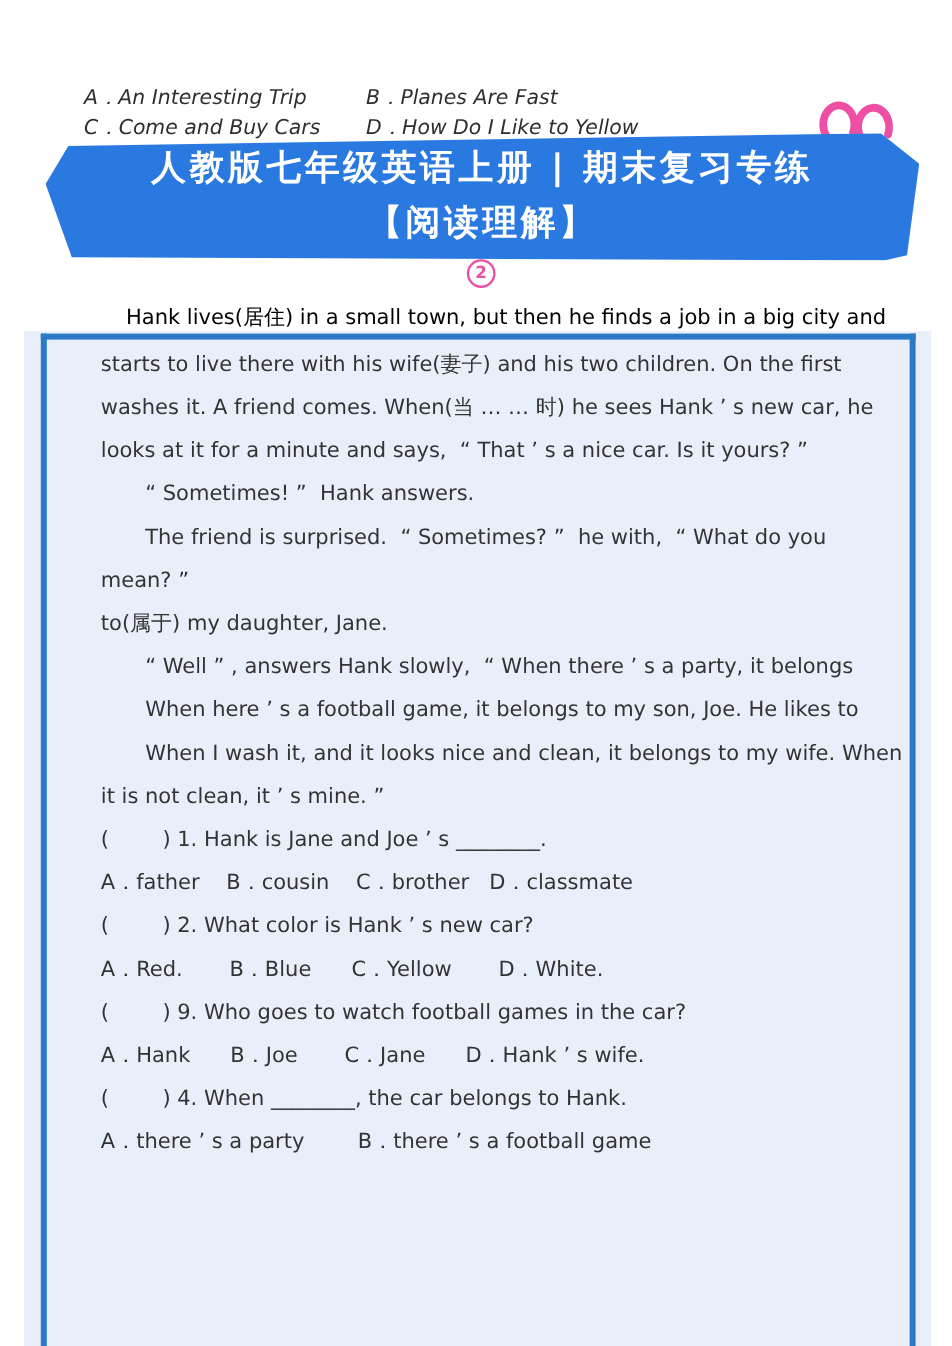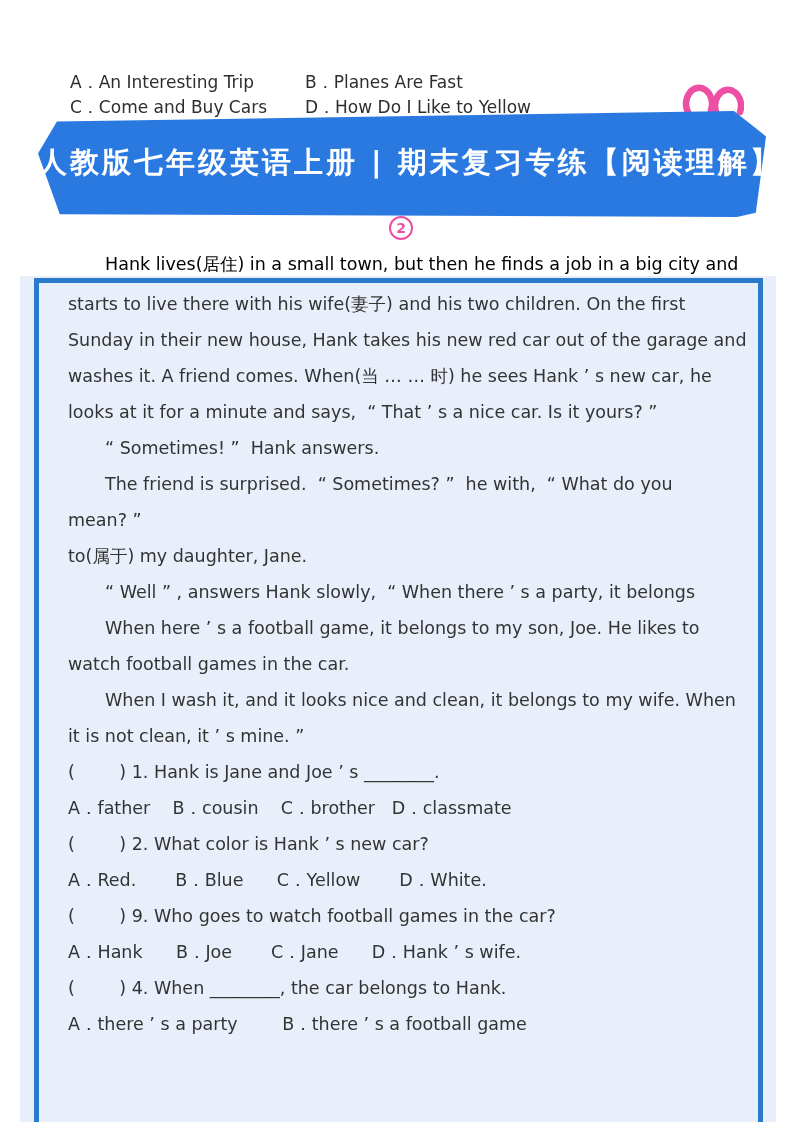--- a/index.html
+++ b/index.html
@@ -9,26 +9,26 @@
     background:#ffffff;
     overflow:hidden;
     font-family:"DejaVu Sans",sans-serif;
     color:#3a3a3a;
   }
   
   .top-options{
     position:absolute;left:70px;top:70px;
     font-size:17px;line-height:25px;color:#2e2e2e;
   }
-  .opt-row{white-space:pre;}
+  .opt-row{white-space:pre;font-style:italic;}
   .opt-cell-left{display:inline-block;width:235px;}
   
   .banner{
     position:absolute;left:38px;top:111px;width:728px;height:106px;
-    display:flex;flex-direction:row;align-items:center;justify-content:space-evenly;
+    display:flex;flex-direction:column;align-items:center;justify-content:space-evenly;
     padding:4px 0 6px 0;box-sizing:border-box;
     clip-path:polygon(2.6% 10%,95.6% 0%,100% 24%,98.6% 96%,96% 100%,3% 97.5%,0% 40%);
     filter:drop-shadow(-2px 3px 2px rgba(110,130,160,.45));
   }
   .banner-line{
     color:#ffffff;font-weight:bold;font-size:29px;letter-spacing:3px;white-space:pre;
   }
   
   .quotes-svg{position:absolute;left:682px;top:74px;}
   
@@ -51,21 +51,21 @@
     position:absolute;left:14px;right:13px;top:2px;bottom:-10px;
     border:5px solid #2b7ac9;border-bottom:none;
     box-sizing:border-box;
   }
   .passage-lines{
     position:absolute;left:19px;right:18px;top:7px;
     padding:3px 14px 0 29px;
     font-size:17.5px;color:#333;
   }
   .p-line{
-    white-space:pre;line-height:36px;height:36px;overflow:visible;
+    white-space:pre;line-height:36px;height:36px;overflow:visible;margin-left:16px;
   }
   .p-line.indent{padding-left:37px;}
 </style>
 </head>
 <body>
 
 <div class="page">
 
   <div class="top-options" id="top-options">
       <div class="opt-row"><span class="opt-cell-left">A．An Interesting Trip</span><span>B．Planes Are Fast</span></div>
@@ -85,30 +85,28 @@
   <div class="circle-num">
     <span>2</span>
   </div>
 
   <div class="intro-line">Hank lives(居住) in a small town, but then he finds a job in a big city and</div>
 
   <div class="panel" style="background: rgb(232, 239, 250);">
     <div class="panel-border" style="border-color: rgb(43, 122, 201);"></div>
     <div class="passage-lines" id="passage-lines">
         <div class="p-line">starts to live there with his wife(妻子) and his two children. On the first</div>
-        <div class="p-line">Sunday in their new house, Hank takes his new red car out of the garage and</div>
         <div class="p-line">washes it. A friend comes. When(当 … … 时) he sees Hank ’ s new car, he</div>
         <div class="p-line">looks at it for a minute and says,  “ That ’ s a nice car. Is it yours? ”</div>
         <div class="p-line indent">“ Sometimes! ”  Hank answers.</div>
         <div class="p-line indent">The friend is surprised.  “ Sometimes? ”  he with,  “ What do you</div>
         <div class="p-line">mean? ”</div>
         <div class="p-line">to(属于) my daughter, Jane.</div>
         <div class="p-line indent">“ Well ” , answers Hank slowly,  “ When there ’ s a party, it belongs</div>
         <div class="p-line indent">When here ’ s a football game, it belongs to my son, Joe. He likes to</div>
-        <div class="p-line">watch football games in the car.</div>
         <div class="p-line indent">When I wash it, and it looks nice and clean, it belongs to my wife. When</div>
         <div class="p-line">it is not clean, it ’ s mine. ”</div>
         <div class="p-line">(        ) 1. Hank is Jane and Joe ’ s ________.</div>
         <div class="p-line">A．father    B．cousin    C．brother   D．classmate</div>
         <div class="p-line">(        ) 2. What color is Hank ’ s new car?</div>
         <div class="p-line">A．Red.       B．Blue      C．Yellow       D．White.</div>
         <div class="p-line">(        ) 9. Who goes to watch football games in the car?</div>
         <div class="p-line">A．Hank      B．Joe       C．Jane      D．Hank ’ s wife.</div>
         <div class="p-line">(        ) 4. When ________, the car belongs to Hank.</div>
         <div class="p-line">A．there ’ s a party        B．there ’ s a football game</div>

